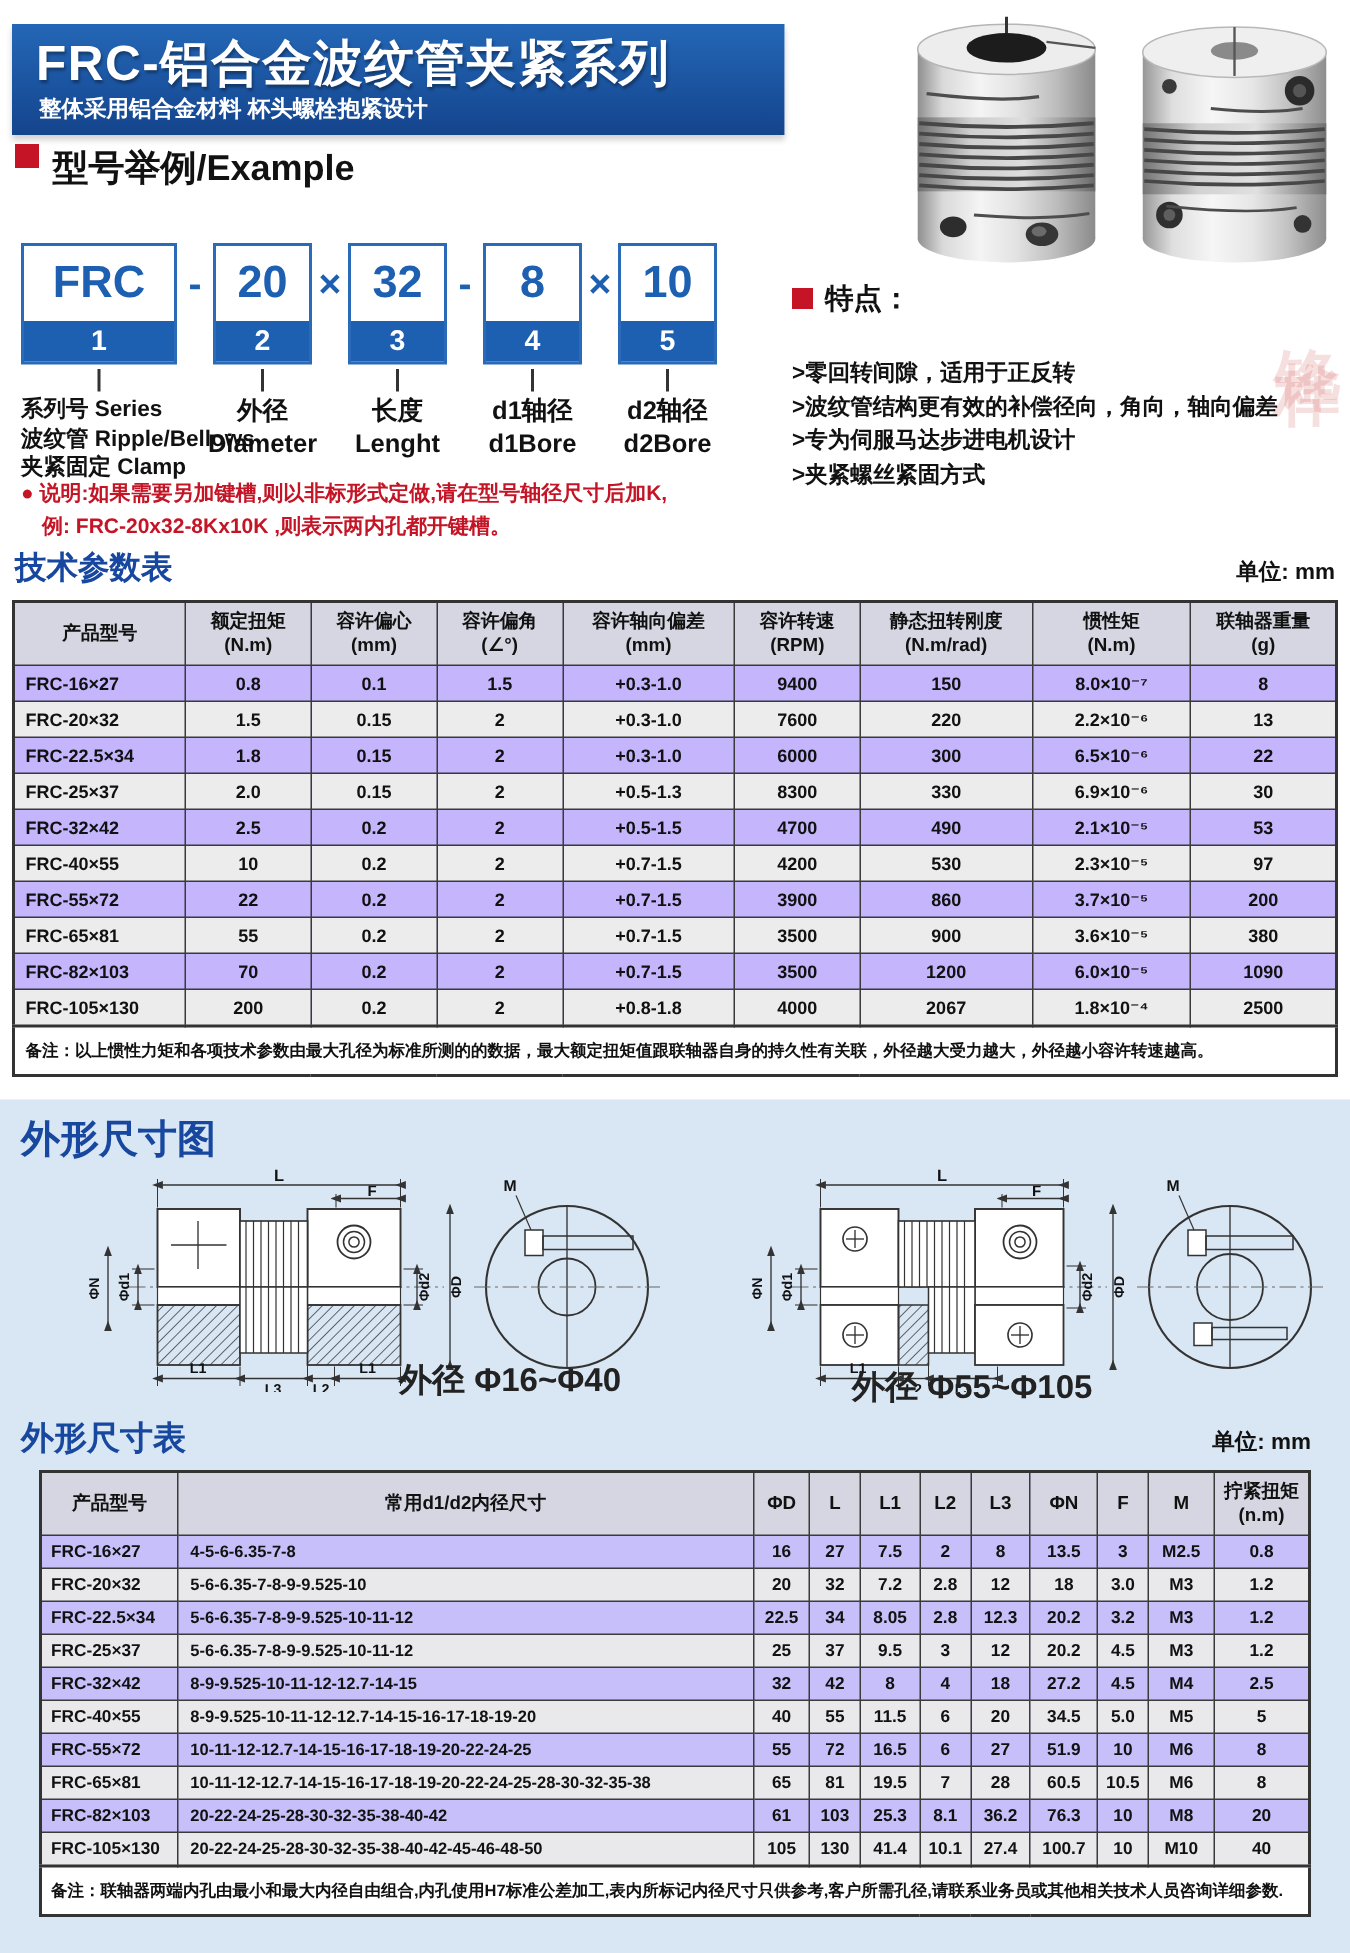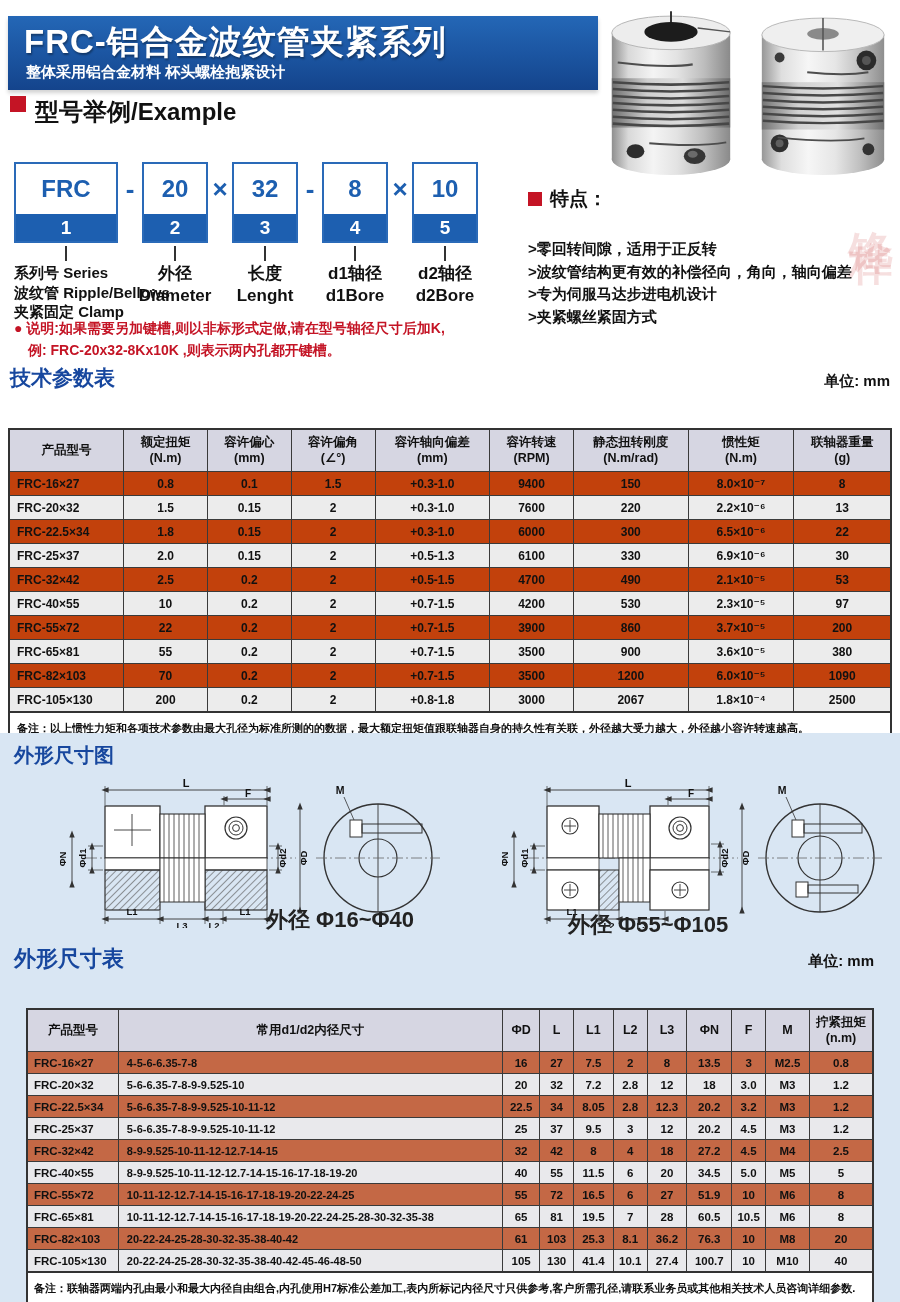--- a/index.html
+++ b/index.html
@@ -2,55 +2,55 @@
 <html><head>
 <meta charset="utf-8">
 <style>
   html,body{margin:0;padding:0;}
   body{
     width:900px;height:1302px;position:relative;background:#ffffff;
     font-family:"Liberation Sans","DejaVu Sans",sans-serif;color:#111;
     overflow:hidden;
   }
   
-  .banner{position:absolute;left:8px;top:16px;width:590px;height:74px;
+  .banner{position:absolute;left:8px;top:16px;width:515px;height:74px;
     background:linear-gradient(180deg,#2467b6 0%,#1b54a0 55%,#14448c 100%);
     box-shadow:0 3px 4px rgba(0,0,0,.18);}
   .banner-title{position:absolute;left:16px;top:4px;color:#fff;font-weight:bold;
     font-size:33px;letter-spacing:1px;text-shadow:1px 2px 2px rgba(0,0,0,.35);white-space:nowrap;}
   .banner-sub{position:absolute;left:18px;top:47px;color:#fff;font-weight:bold;font-size:15px;white-space:nowrap;}
   
   .photos{position:absolute;left:598px;top:2px;width:298px;height:188px;display:flex;gap:6px;}
   
   .h-example{position:absolute;left:10px;top:96px;font-size:24px;font-weight:bold;color:#111;display:flex;align-items:flex-start;gap:9px;white-space:nowrap;}
   .red-sq{display:inline-block;width:16px;height:16px;background:#c41425;}
   
   .model-row{position:absolute;left:14px;top:162px;display:flex;align-items:flex-start;}
   .seg{display:flex;flex-direction:column;align-items:center;}
   .seg-box{border:2px solid #2a6ab8;background:#fff;width:100%;box-sizing:border-box;}
-  .seg-val{color:#1d5fb0;font-weight:bold;font-size:24px;height:50px;line-height:50px;text-align:center;border-radius:24px;}
+  .seg-val{color:#1d5fb0;font-weight:bold;font-size:30px;height:50px;line-height:50px;text-align:center;border-radius:24px;}
   .seg-num{background:#1d5fb0;color:#fff;font-weight:bold;font-size:19px;height:27px;line-height:27px;text-align:center;}
   .tick{width:2px;height:15px;background:#333;margin:3px auto 2px;}
   .seg-labels{text-align:center;font-weight:bold;font-size:17px;line-height:1.3;white-space:nowrap;}
   .seg-labels.small{font-size:15px;text-align:left;align-self:flex-start;}
   .w104{width:104px;} .w66{width:66px;}
   .sep{width:24px;text-align:center;color:#1d5fb0;font-weight:bold;font-size:26px;margin-top:12px;}
   
   .key-note{position:absolute;left:14px;top:318px;color:#c41425;font-weight:bold;font-size:14px;line-height:1.55;}
   .key-note div:nth-child(2){padding-left:14px;}
   
   .features{position:absolute;left:528px;top:186px;width:372px;}
   .features-head{font-size:19px;font-weight:bold;display:flex;align-items:center;gap:8px;margin-bottom:26px;}
   .features-head .red-sq{width:14px;height:14px;}
   .features-list div{font-size:15px;font-weight:bold;line-height:1.5;white-space:pre-line;}
   
   .sec-title{position:absolute;font-size:21px;font-weight:bold;color:#17479e;white-space:nowrap;}
   .unit{position:absolute;font-size:15px;font-weight:bold;color:#111;white-space:nowrap;}
   
-  table{border-collapse:collapse;table-layout:fixed;background:#c2410c;margin-top:28px;}
+  table{border-collapse:collapse;table-layout:fixed;background:#c4b5fd;}
   .tech-table{position:absolute;left:8px;top:400px;width:884px;border:2px solid #333;font-size:12px;}
   .dim-table{position:absolute;left:26px;top:980px;width:848px;border:2px solid #333;font-size:11.5px;}
   th{background:#d6d6e2;border:1px solid #3a3a3a;padding:5px 2px;font-size:12.5px;font-weight:bold;
      white-space:pre-line;line-height:1.25;text-align:center;}
   td{border:1px solid #3a3a3a;padding:4.5px 2px;text-align:center;font-weight:bold;color:#111;}
   .tech-table tbody tr:nth-child(even) td{background:#ececec;}
   .dim-table tbody tr:nth-child(even) td{background:#ececec;}
   .tech-table td:first-child{text-align:left;padding-left:7px;}
   .dim-table td:first-child{text-align:left;padding-left:6px;white-space:nowrap;}
   .dim-table td:nth-child(2){text-align:left;padding-left:8px;font-size:11px;white-space:nowrap;}
@@ -312,21 +312,21 @@
         <td>300</td>
         <td>6.5×10⁻⁶</td>
         <td>22</td>
       </tr>
       <tr>
         <td>FRC-25×37</td>
         <td>2.0</td>
         <td>0.15</td>
         <td>2</td>
         <td>+0.5-1.3</td>
-        <td>6100</td>
+        <td>8300</td>
         <td>330</td>
         <td>6.9×10⁻⁶</td>
         <td>30</td>
       </tr>
       <tr>
         <td>FRC-32×42</td>
         <td>2.5</td>
         <td>0.2</td>
         <td>2</td>
         <td>+0.5-1.5</td>
@@ -378,36 +378,36 @@
         <td>1200</td>
         <td>6.0×10⁻⁵</td>
         <td>1090</td>
       </tr>
       <tr>
         <td>FRC-105×130</td>
         <td>200</td>
         <td>0.2</td>
         <td>2</td>
         <td>+0.8-1.8</td>
-        <td>3000</td>
+        <td>4000</td>
         <td>2067</td>
         <td>1.8×10⁻⁴</td>
         <td>2500</td>
       </tr>
     </tbody>
   <tbody>
     <tr class="note-row">
       <td colspan="9">备注：以上惯性力矩和各项技术参数由最大孔径为标准所测的的数据，最大额定扭矩值跟联轴器自身的持久性有关联，外径越大受力越大，外径越小容许转速越高。</td>
     </tr>
   </tbody>
 </table>
 
 <div class="blue-panel"></div>
 
-<div class="sec-title" style="left:14px;top:742px;font-size:20px;font-family:Liberation Serif, serif;">外形尺寸图</div>
+<div class="sec-title" style="left:14px;top:742px;font-size:26px;font-family:Liberation Serif, serif;">外形尺寸图</div>
 
 <svg class="diagram" style="left:10px;top:778px;" width="440" height="150" viewBox="0 0 440 150">
   <defs>
     <pattern id="hatchA" width="5" height="5" patternUnits="userSpaceOnUse" patternTransform="rotate(45)">
       <line x1="0" y1="0" x2="0" y2="5" stroke="#555" stroke-width="1.2"></line>
     </pattern>
     <marker id="arwA" markerWidth="8" markerHeight="8" refX="4" refY="4" orient="auto">
       <path d="M0 4 L8 1 L8 7 Z" fill="#333"></path>
     </marker>
   </defs>

